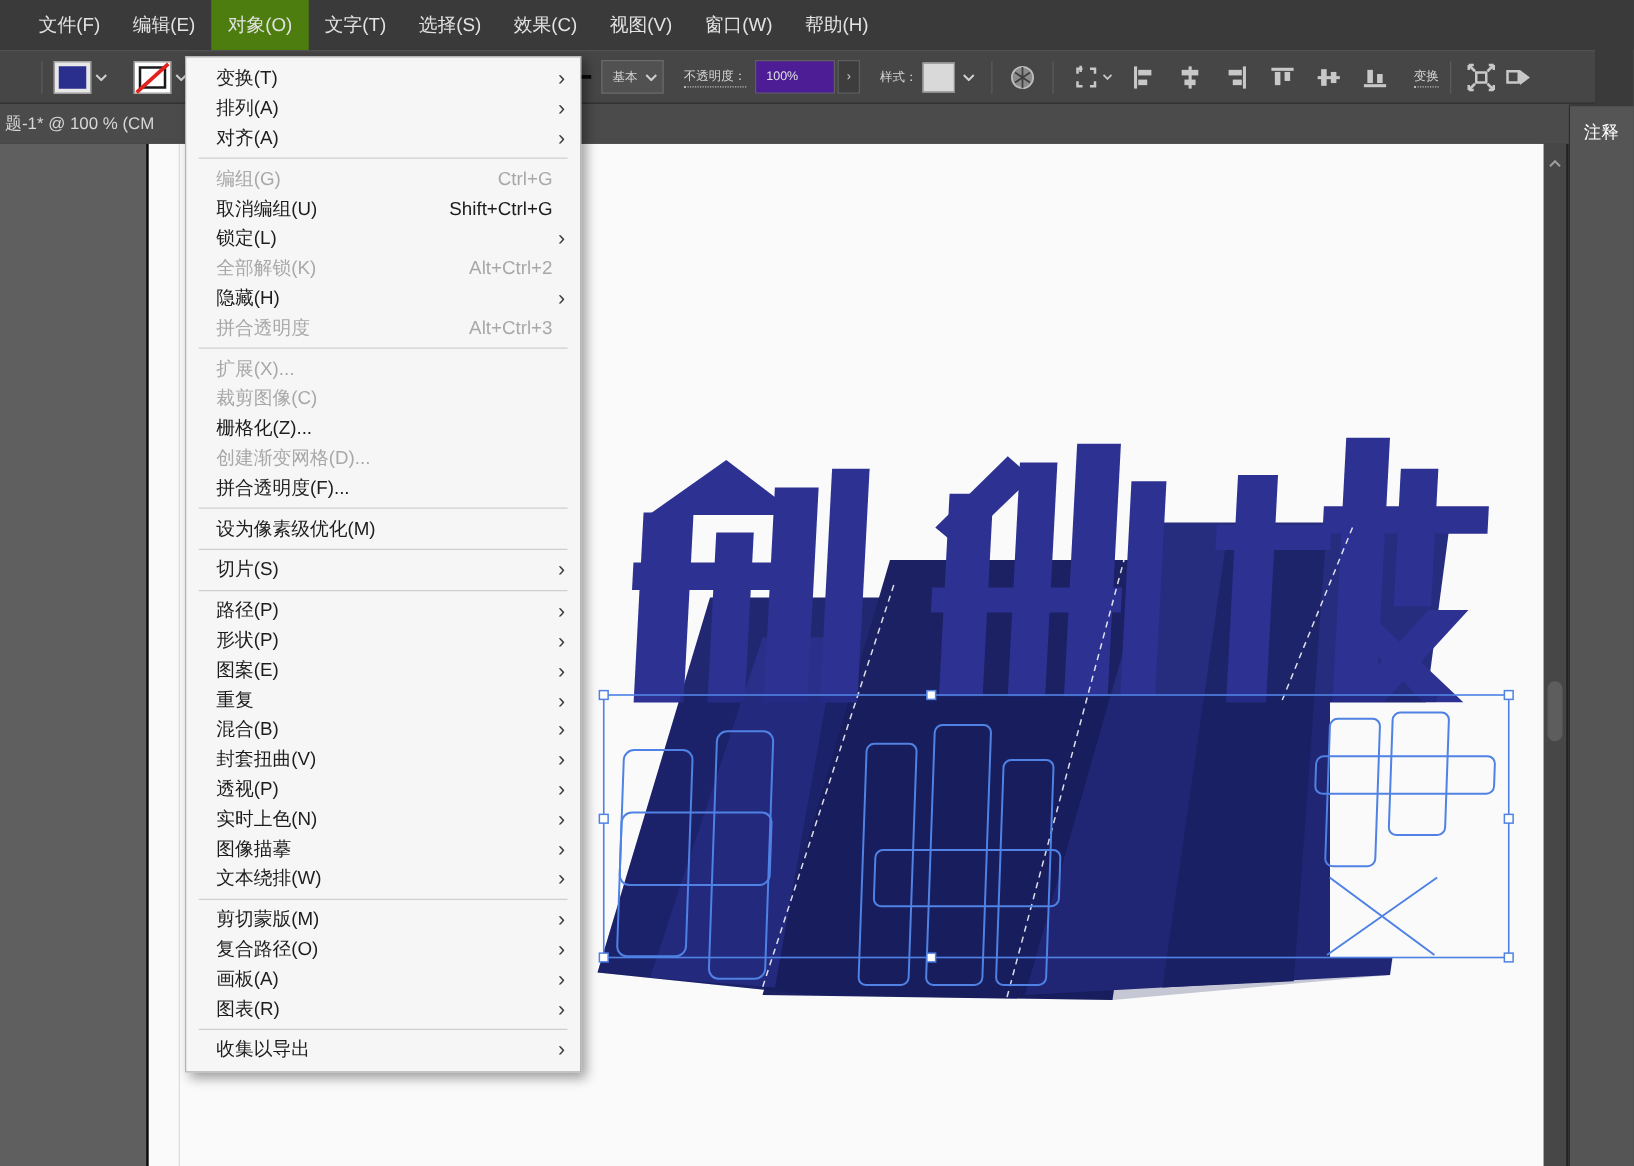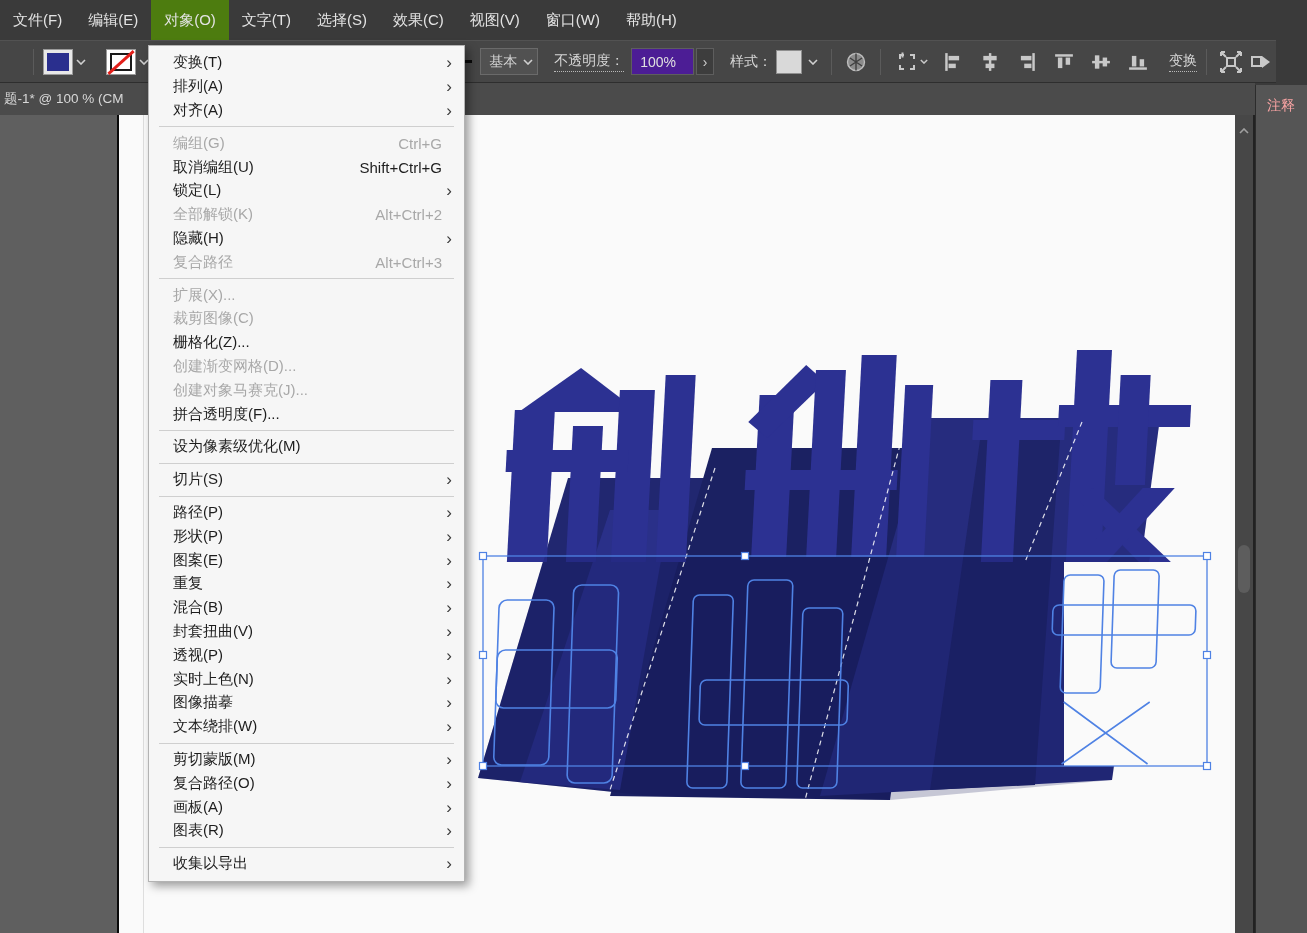--- a/index.html
+++ b/index.html
@@ -1,29 +1,29 @@
 <!DOCTYPE html>
 <html><head>
 <meta charset="utf-8">
 <style>
   * { margin:0; padding:0; box-sizing:border-box; }
   html,body { width:1307px; height:933px; overflow:hidden;
     font-family:"Liberation Sans","DejaVu Sans",sans-serif; background:#3a3a3a; }
 
   
   .menubar { position:absolute; left:0; top:0; width:1307px; height:40px;
-    background:#3a3a3a; display:flex; align-items:stretch; padding-left:0; z-index:30; }
+    background:#3a3a3a; display:flex; align-items:stretch; padding-left:18px; z-index:30; }
   .menubar-item { color:#e3e3e3; font-size:15px; display:flex; align-items:center;
     padding:0 13px; cursor:default; }
   .menubar-item.active { background:#4d7c0f; }
 
   
   .toolbar { position:absolute; left:0; top:40px; width:1276px; height:43px;
     background:#464646; border-top:1px solid #525252; border-bottom:1px solid #2e2e2e;
-    display:flex; align-items:center; color:#d6d6d6; font-size:14px; z-index:10; }
+    display:flex; align-items:center; color:#d6d6d6; font-size:10px; z-index:10; }
   .tb-sep { width:1px; height:26px; background:#5b5b5b; margin:0 9px; flex:none; }
   .swatch-frame { width:30px; height:26px; background:#e8e8e8; border:1px solid #9a9a9a;
     padding:3px; flex:none; }
   .swatch-fill-inner { width:100%; height:100%; }
   .swatch-none { position:relative; background:#fff; }
   .swatch-none .none-box { position:absolute; inset:3px; border:2px solid #1a1a1a; }
   .swatch-none .none-slash { position:absolute; left:-3px; top:11px; width:34px; height:3px;
     background:#e3201b; transform:rotate(-42deg); }
   .chev-btn { width:16px; height:26px; display:flex; align-items:center; justify-content:center; flex:none; }
   .stroke-line { width:58px; height:3px; background:#0a0a0a; margin:0 8px 0 4px; flex:none; }
@@ -55,21 +55,21 @@
 
   .vscrollbar { position:absolute; left:1235px; top:115px; width:20px; height:818px;
     background:#474747; border-right:2px solid #222; z-index:2; }
   .scroll-up { position:absolute; left:0; top:8px; width:18px; height:16px;
     display:flex; align-items:center; justify-content:center; }
   .scroll-thumb { position:absolute; left:3px; top:430px; width:12px; height:48px;
     background:#5d5d5d; border-radius:6px; }
 
   .right-panel { position:absolute; left:1255px; top:85px; width:52px; height:848px;
     background:#555555; border-left:1px solid #2c2c2c; z-index:3; }
-  .right-panel-title { color:#fca5a5; font-size:14px; padding:12px 0 0 11px; white-space:nowrap; }
+  .right-panel-title { color:#ffffff; font-size:14px; padding:12px 0 0 11px; white-space:nowrap; }
 
   
   .object-menu { position:absolute; left:148px; top:45px; width:317px;
     background:#f6f6f6; border:1px solid #b3b3b3; box-shadow:4px 4px 9px rgba(0,0,0,.38);
     padding:5px 0; z-index:40; }
   .menu-item { position:relative; height:23.8px; display:flex; align-items:center;
     padding:0 10px 0 24px; font-size:15px; color:#1d1d1d; }
   .menu-item.disabled { color:#a8a8a8;gap:24px; }
   .mi-label { flex:none; }
   .mi-shortcut { margin-left:auto; padding-right:12px;text-align:center; }
@@ -343,39 +343,36 @@
     </div>
     <div class="menu-item disabled">
       <span class="mi-label">全部解锁(K)</span>
       <span class="mi-shortcut">Alt+Ctrl+2</span>
     </div>
     <div class="menu-item">
       <span class="mi-label">隐藏(H)</span>
       <span class="mi-arrow">›</span>
     </div>
     <div class="menu-item disabled">
-      <span class="mi-label">复合路径</span>
+      <span class="mi-label">拼合透明度</span>
       <span class="mi-shortcut">Alt+Ctrl+3</span>
     </div>
     <div class="menu-sep"></div>
     <div class="menu-item disabled">
       <span class="mi-label">扩展(X)...</span>
     </div>
     <div class="menu-item disabled">
       <span class="mi-label">裁剪图像(C)</span>
     </div>
     <div class="menu-item">
       <span class="mi-label">栅格化(Z)...</span>
     </div>
     <div class="menu-item disabled">
       <span class="mi-label">创建渐变网格(D)...</span>
     </div>
-    <div class="menu-item disabled">
-      <span class="mi-label">创建对象马赛克(J)...</span>
-    </div>
     <div class="menu-item">
       <span class="mi-label">拼合透明度(F)...</span>
     </div>
     <div class="menu-sep"></div>
     <div class="menu-item">
       <span class="mi-label">设为像素级优化(M)</span>
     </div>
     <div class="menu-sep"></div>
     <div class="menu-item">
       <span class="mi-label">切片(S)</span>

